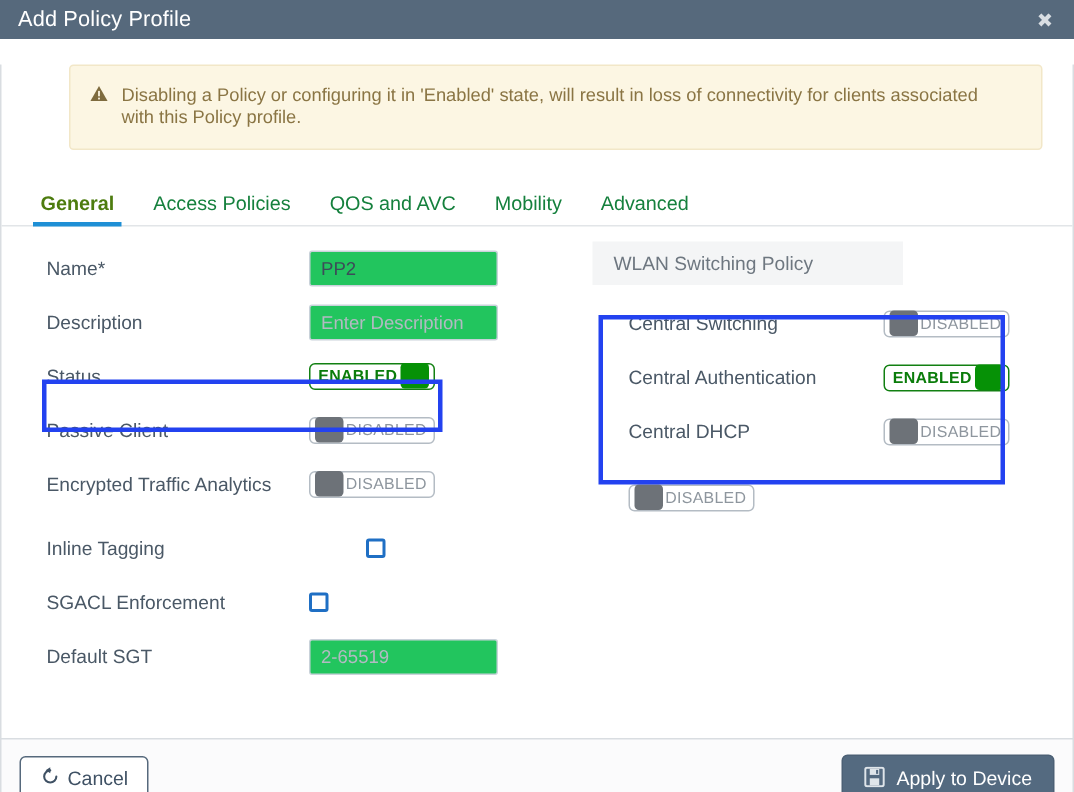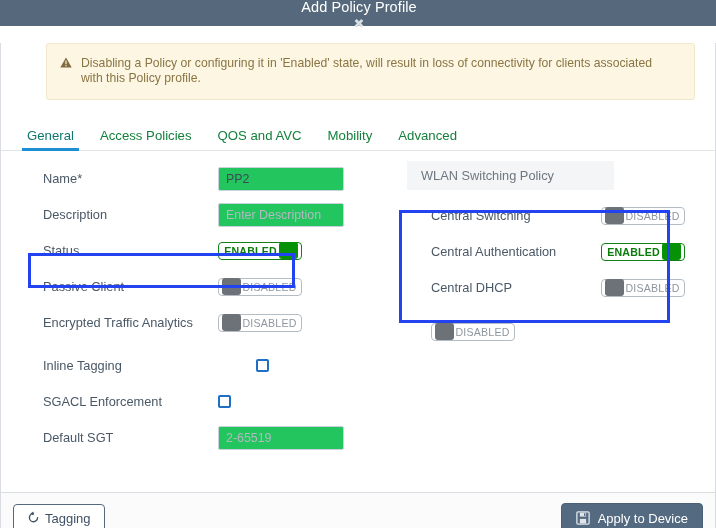--- a/index.html
+++ b/index.html
@@ -21,21 +21,20 @@
   }
 
   
   .titlebar {
     height: 26px;
     background: #56697c;
     display: flex;
     align-items: center;
     padding: 0 10px 0 12px;
     box-sizing: border-box;
-    flex-direction: column;
   }
   .titlebar-title {
     color: #ffffff;
     font-size: 14.5px;
     letter-spacing: .1px;
     flex: 1 1 auto;
     line-height: 1;
   }
   .close-icon {
     color: #d9dee3;
@@ -92,39 +91,39 @@
   }
   .tab {
     font-size: 13.2px;
     color: #15803d;
     padding: 0 13px 7px 13px;
     cursor: pointer;
     position: relative;
     white-space: nowrap;
   }
   .tab.active {
-    color: #0f766e;
-    font-weight: normal;
+    color: #4d7c0f;
+    font-weight: bold;
   }
   .tab.active::after {
     content: "";
     position: absolute;
     left: 8px;
     right: 8px;
     bottom: -1px;
     height: 3px;
     background: #1e8fd5;
   }
 
   
   .columns {
     display: flex;
     padding-top: 10px;
   }
-  .col-left { width: 388px; flex: 0 0 auto; padding-left: 12px; }
+  .col-left { width: 388px; flex: 0 0 auto; }
   .col-right { flex: 1 1 auto; }
 
   
   .frow {
     display: flex;
     align-items: center;
     height: 36px;
     padding-left: 30px;
     box-sizing: border-box;
   }
@@ -401,21 +400,21 @@
   </div>
 
   <div class="footer">
     <button class="btn-cancel">
       <span class="ico">
         <svg width="13" height="13" viewBox="0 0 16 16" aria-hidden="true">
           <path d="M8 3.2 A5 5 0 1 0 13 8.2" fill="none" stroke="#3f5164" stroke-width="1.7" stroke-linecap="round"></path>
           <path d="M8 0.6 L8 5.6 L4.2 3.1 Z" fill="#3f5164"></path>
         </svg>
       </span>
-      <span>Tagging</span>
+      <span>Cancel</span>
     </button>
 
     <button class="btn-apply">
       <span class="ico">
         <svg width="14" height="14" viewBox="0 0 16 16" aria-hidden="true">
           <rect x="1" y="1" width="14" height="14" rx="1.3" fill="none" stroke="#dfe5ea" stroke-width="1.5"></rect>
           <rect x="4.4" y="1.8" width="7.2" height="4.6" fill="#dfe5ea"></rect>
           <rect x="9.2" y="2.6" width="1.6" height="3" fill="#546a80"></rect>
           <rect x="4.4" y="9" width="7.2" height="5.2" fill="#dfe5ea"></rect>
         </svg>

